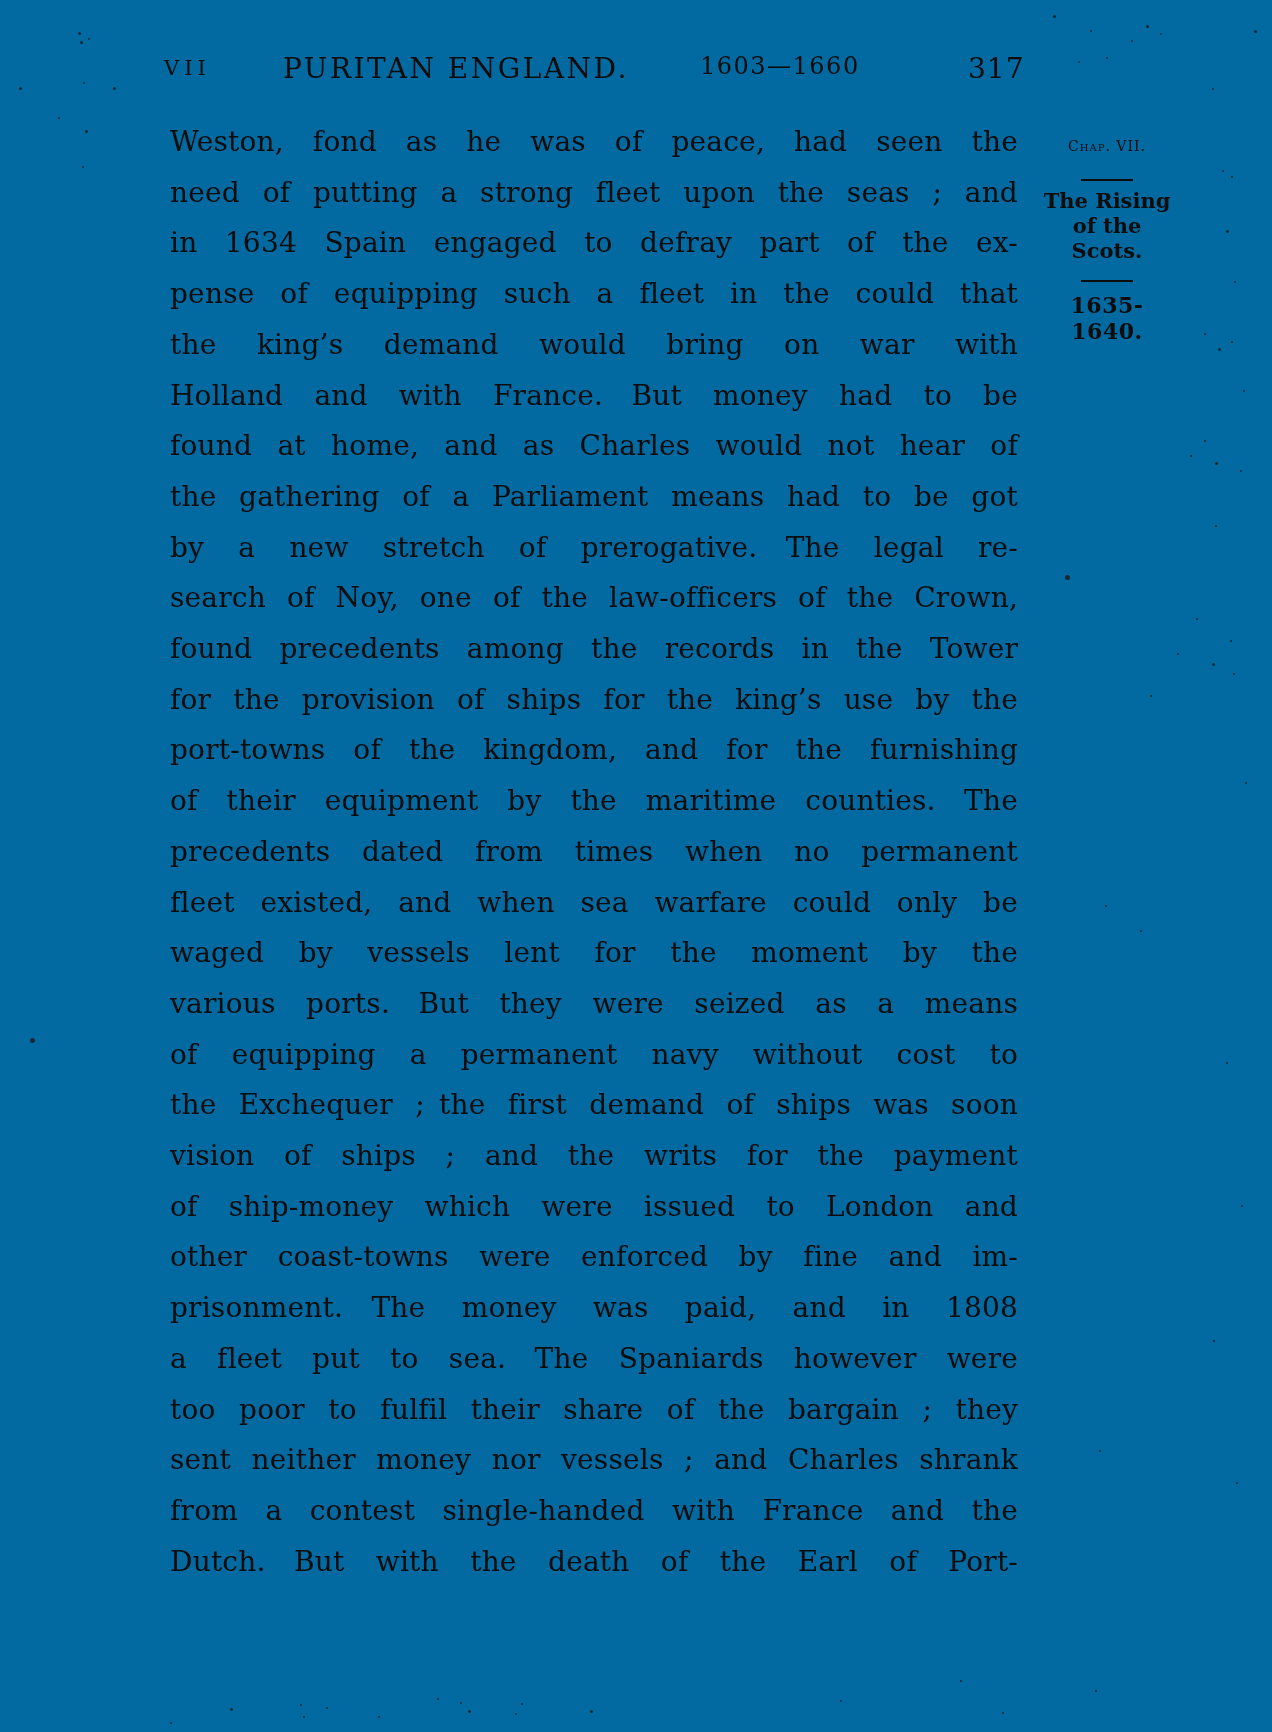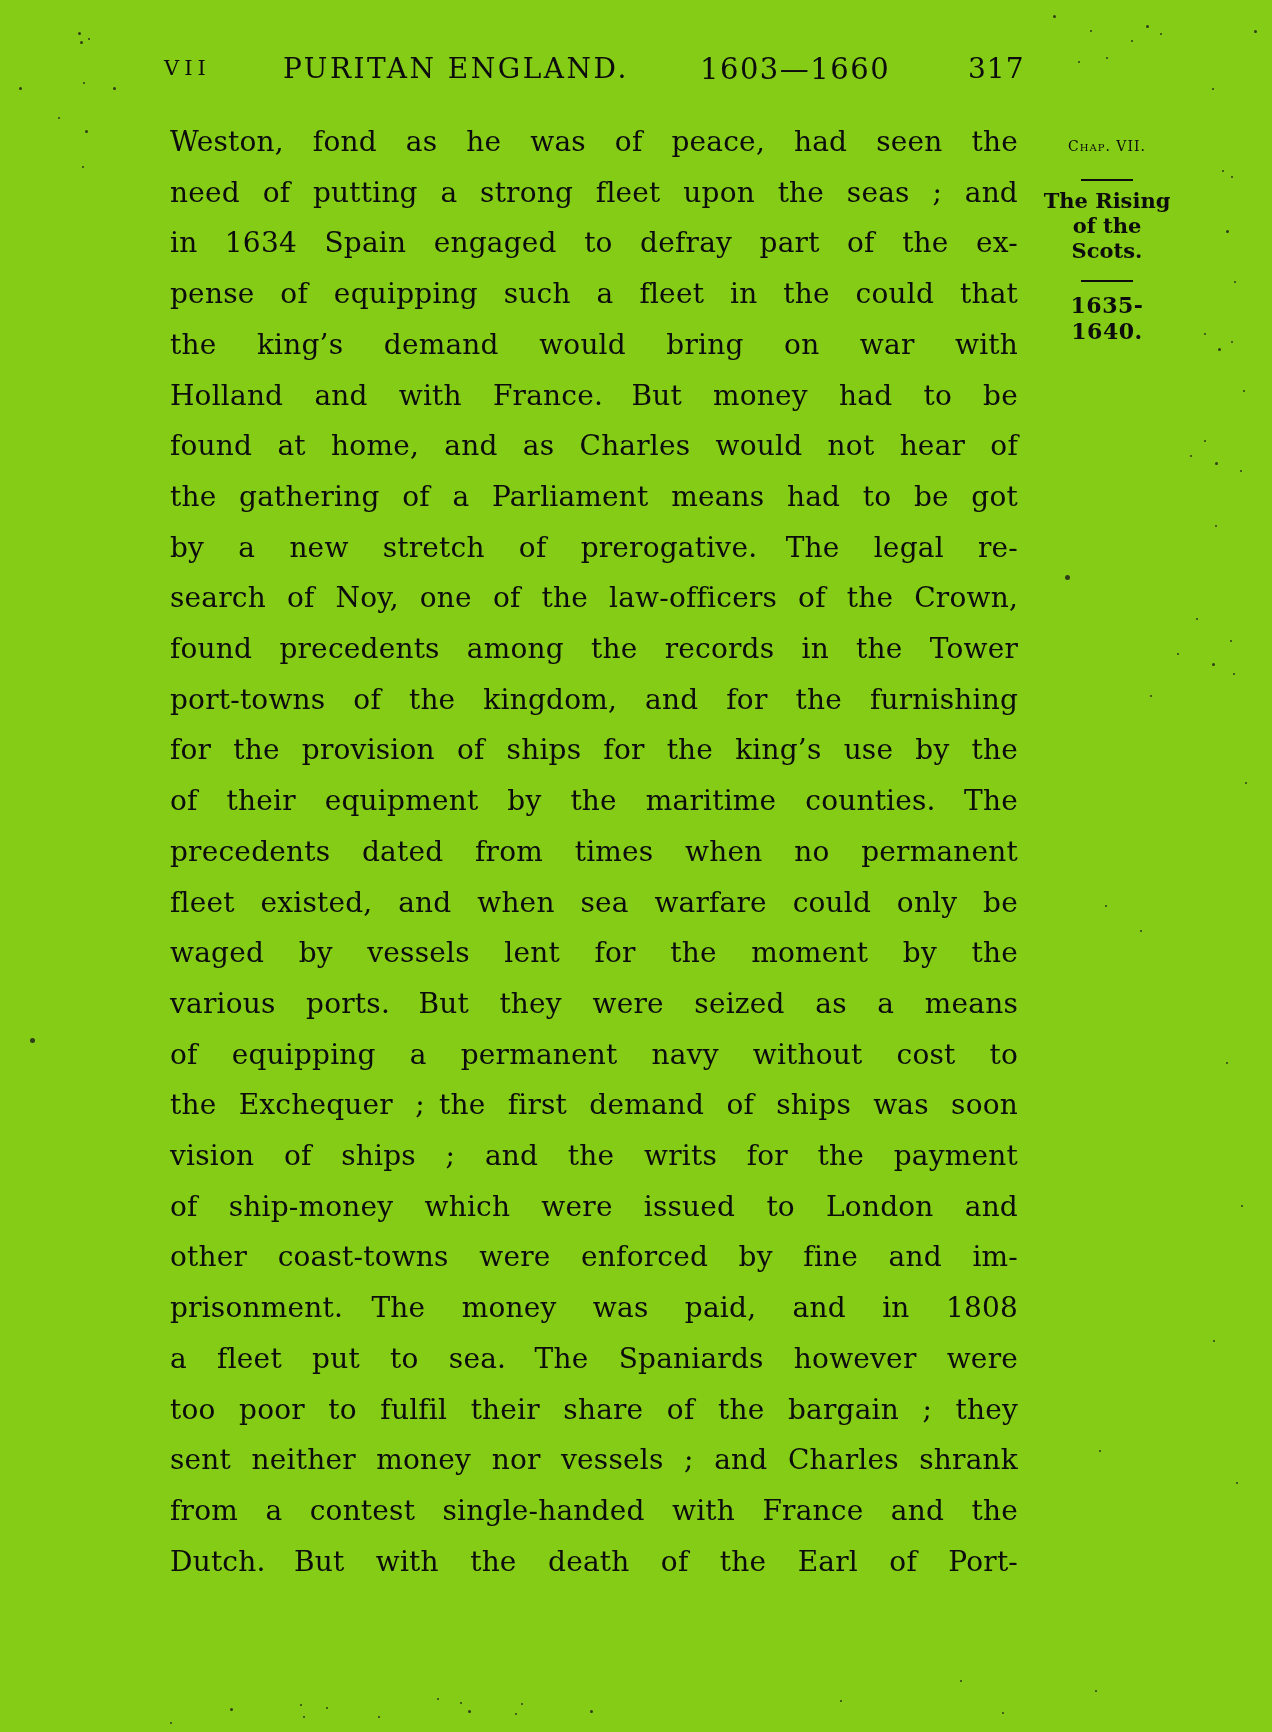--- a/index.html
+++ b/index.html
@@ -4,38 +4,38 @@
 <style>
   html, body {
     margin: 0;
     padding: 0;
     background: #ffffff;
   }
   .page {
     position: relative;
     width: 1272px;
     height: 1732px;
-    background: #84cc16;
+    background: #0369a1;
     overflow: hidden;
     font-family: "DejaVu Serif", serif;
     color: #0c0c0c;
   }
   
   .running-header { position: absolute; top: 52px; left: 0; right: 0; height: 32px; }
   .chapter-numeral {
     position: absolute; left: 164px; top: 4px;
     font-size: 21px; letter-spacing: 5px;
   }
   .header-title {
     position: absolute; left: 283px; top: 0;
     font-size: 28px; letter-spacing: 2.5px;
   }
   .header-dates {
     position: absolute; left: 700px; top: 0;
-    font-size: 29px; letter-spacing: 1.5px;
+    font-size: 24px; letter-spacing: 1.5px;
   }
   .page-number {
     position: absolute; left: 968px; top: 0;
     font-size: 28px; letter-spacing: 1px;
   }
   
   .body-text {
     position: absolute; left: 170px; top: 117px; width: 848px;
   }
   .body-line {
@@ -102,22 +102,22 @@
       <div class="body-line">need of putting a strong fleet upon the seas ; and</div>
       <div class="body-line">in 1634 Spain engaged to defray part of the ex-</div>
       <div class="body-line">pense of equipping such a fleet in the could that</div>
       <div class="body-line">the king’s demand would bring on war with</div>
       <div class="body-line">Holland and with France.  But money had to be</div>
       <div class="body-line">found at home, and as Charles would not hear of</div>
       <div class="body-line">the gathering of a Parliament means had to be got</div>
       <div class="body-line">by a new stretch of prerogative.  The legal re-</div>
       <div class="body-line">search of Noy, one of the law-officers of the Crown,</div>
       <div class="body-line">found precedents among the records in the Tower</div>
+      <div class="body-line">for the provision of ships for the king’s use by the</div>
       <div class="body-line">port-towns of the kingdom, and for the furnishing</div>
-      <div class="body-line">for the provision of ships for the king’s use by the</div>
       <div class="body-line">of their equipment by the maritime counties.  The</div>
       <div class="body-line">precedents dated from times when no permanent</div>
       <div class="body-line">fleet existed, and when sea warfare could only be</div>
       <div class="body-line">waged by vessels lent for the moment by the</div>
       <div class="body-line">various ports.  But they were seized as a means</div>
       <div class="body-line">of equipping a permanent navy without cost to</div>
       <div class="body-line">the Exchequer ; the first demand of ships was soon</div>
       <div class="body-line">vision of ships ; and the writs for the payment</div>
       <div class="body-line">of ship-money which were issued to London and</div>
       <div class="body-line">other coast-towns were enforced by fine and im-</div>

